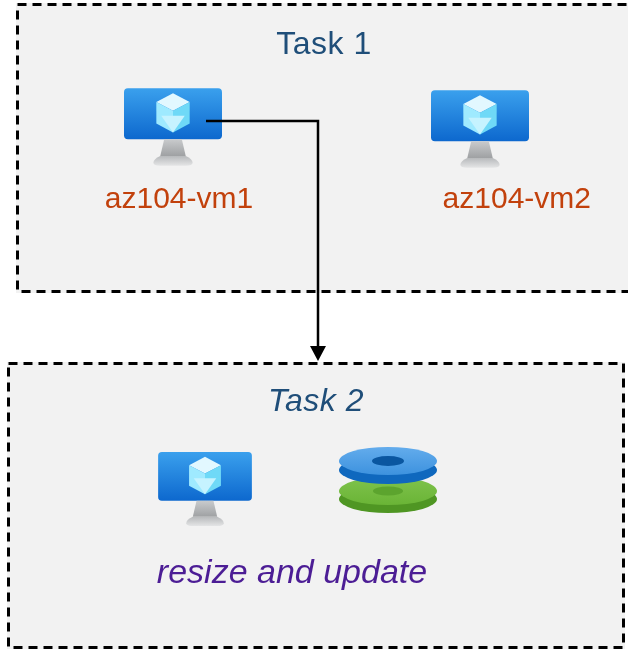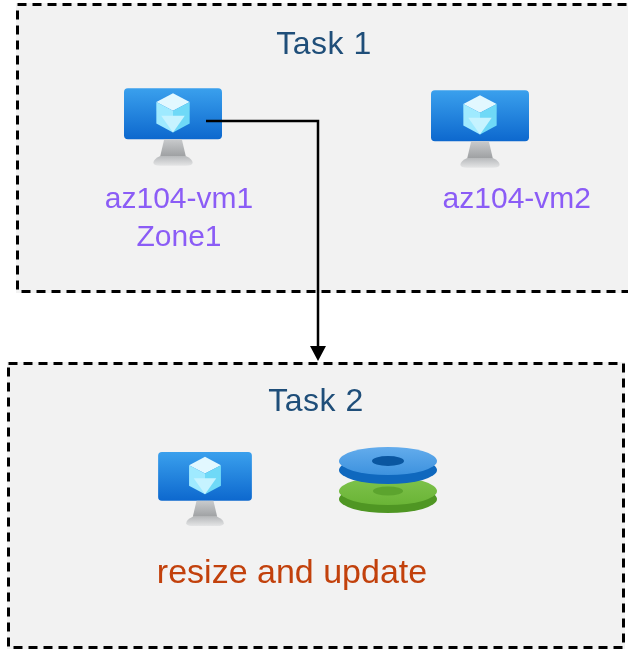--- a/index.html
+++ b/index.html
@@ -3,37 +3,37 @@
 <meta charset="utf-8">
 <style>
   html,body{margin:0;padding:0;background:#ffffff;}
   .canvas{
     position:relative;width:628px;height:654px;background:#ffffff;overflow:hidden;
     font-family:"Liberation Sans","DejaVu Sans",sans-serif;
   }
   .task-box{position:absolute;background:#F2F2F2;}
   .task-box .border-svg{position:absolute;left:0;top:0;width:100%;height:100%;}
   #task1-box{left:16px;top:3px;width:616px;height:290px;}
-  #task2-box{left:7px;top:362px;width:618px;height:287px;}
+  #task2-box{left:7px;top:362px;width:618px;height:287px;font-style:italic;}
   .task-title{
     position:absolute;left:0;width:100%;text-align:center;
     color:#1F4E79;font-size:32px;font-weight:500;letter-spacing:.5px;
   }
   #task1-title{top:22px;}
   #task2-title{top:20px;}
   .icon{position:absolute;}
   .vm-label{
-    position:absolute;width:220px;text-align:center;color:#8b5cf6;
+    position:absolute;width:220px;text-align:center;color:#c2410c;
     font-size:30px;line-height:38px;
   }
   #vm1-label{left:53px;top:176px;}
   #vm2-label{left:355px;top:176px;text-align:right;}
   .caption{
     position:absolute;left:60px;top:190px;width:450px;text-align:center;
-    color:#c2410c;font-size:34px;
+    color:#4c1d95;font-size:34px;
   }
   #connector{position:absolute;left:0;top:0;width:628px;height:654px;pointer-events:none;}
   .hidden-defs{position:absolute;width:0;height:0;overflow:hidden;}
 </style>
 </head>
 <body>
 
 <svg class="hidden-defs" aria-hidden="true">
   <defs>
     <linearGradient id="scr" x1="0" y1="0" x2="0" y2="1">
@@ -82,21 +82,20 @@
     <svg class="border-svg" viewBox="0 0 616 290">
       <rect x="1.5" y="1.5" width="613" height="287" fill="none" stroke="#000000" stroke-width="3" stroke-dasharray="9 6"></rect>
     </svg>
     <div class="task-title" id="task1-title">Task 1</div>
 
     <svg class="icon" style="left:108px;top:85px" width="98" height="79" viewBox="0 0 100 80">
         <use href="#vm-icon"></use>
       </svg>
     <div class="vm-label" id="vm1-label">
       <div>az104-vm1</div>
-      <div>Zone1</div>
     </div>
 
     <svg class="icon" style="left:415px;top:87px" width="98" height="79" viewBox="0 0 100 80">
         <use href="#vm-icon"></use>
       </svg>
     <div class="vm-label" id="vm2-label">
       <div>az104-vm2</div>
     </div>
   </section>
 

